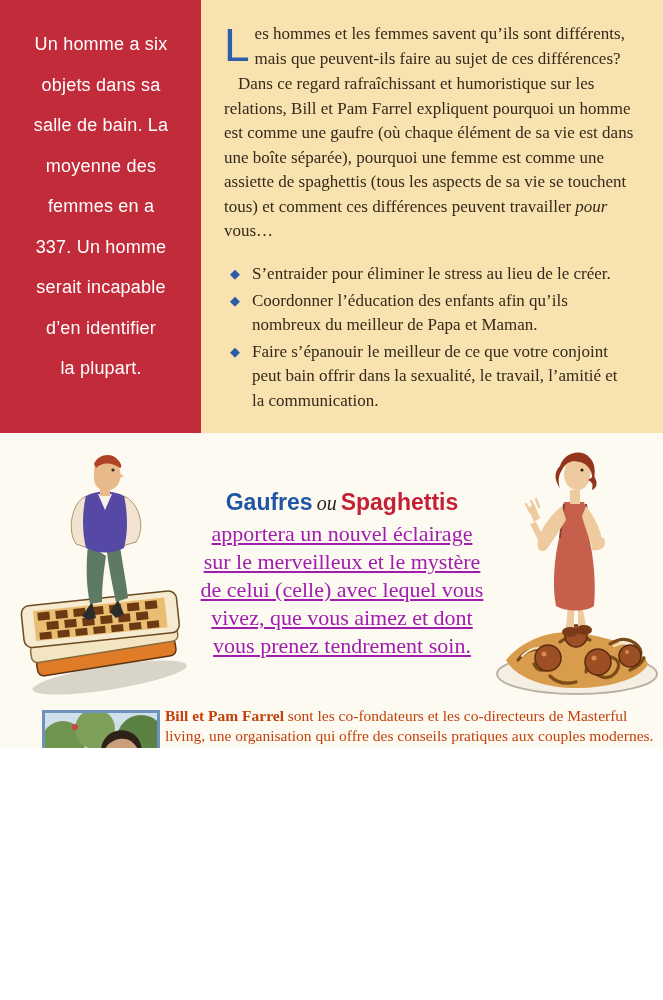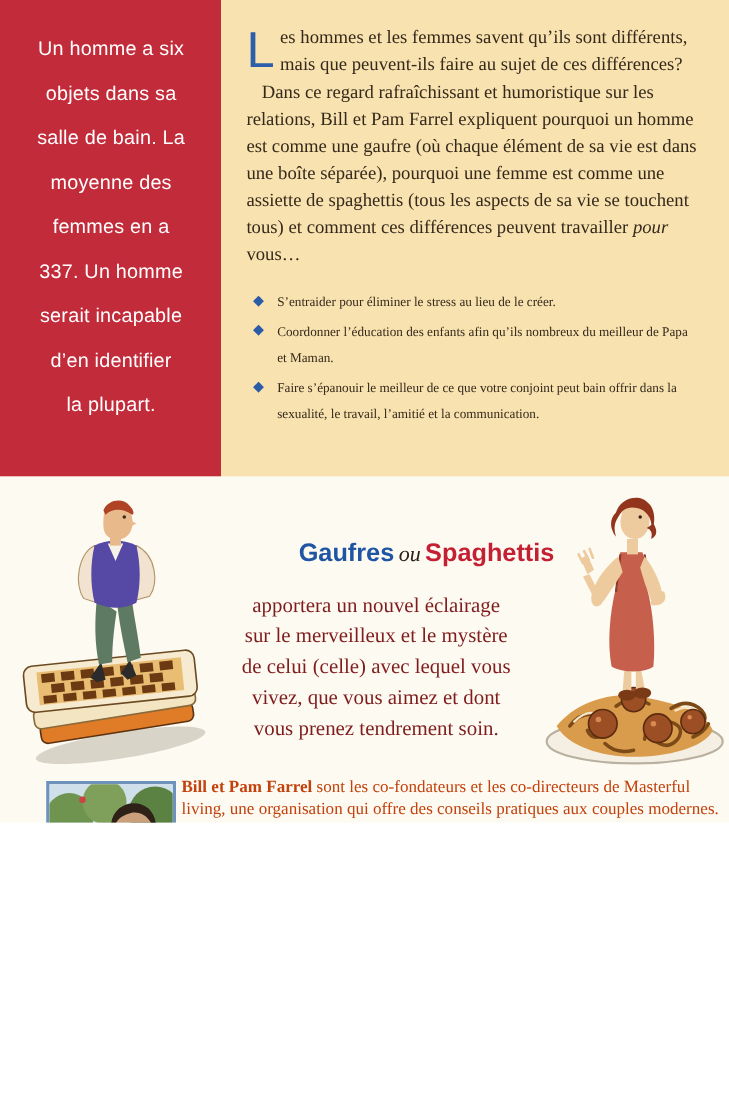--- a/index.html
+++ b/index.html
@@ -25,28 +25,28 @@
     font-size:46px;line-height:41px;color:#2c5ea9;margin:3px 5px 0 0;
   }
   .intro em{font-style:italic;margin-top:32px;}
   
   .bullets{position:absolute;left:224px;top:262px;width:418px;}
   .bullet-row{display:flex;margin-bottom:2px;}
   .diamond{
     color:#2b5ca8;font-size:13px;line-height:24.5px;width:22px;flex:0 0 22px;
     padding-left:6px;font-family:"DejaVu Sans",sans-serif;
   }
-  .bullet-text{font-size:12px;line-height:24.5px;width:382px;}
+  .bullet-text{font-size:17px;line-height:24.5px;width:382px;}
   
   .mid{position:absolute;left:180px;top:489px;width:324px;text-align:center;}
-  .mid-title{font-family:"Liberation Sans",sans-serif;font-weight:bold;font-size:23px;margin-bottom:21px;text-align:right;}
+  .mid-title{font-family:"Liberation Sans",sans-serif;font-weight:bold;font-size:23px;margin-bottom:4px;}
   .mid-title .w1{color:#2055a4;}
   .mid-title .conj{font-family:"Liberation Serif",serif;font-weight:normal;font-style:italic;font-size:20px;color:#2b2118;margin:0 4px;}
   .mid-title .w2{color:#c51f33;}
-  .mid-body{font-size:19px;line-height:28px;color:#7f1d1d;white-space:pre-line;}
+  .mid-body{font-size:22px;line-height:28px;color:#a21caf;white-space:pre-line;text-decoration:underline;}
   .illus{position:absolute;}
   .illus-man{left:16px;top:452px;}
   .illus-woman{left:490px;top:446px;}
   
   .photo-frame{
     position:absolute;left:42px;top:710px;width:112px;height:118px;
     border:3px solid #6d93bd;background:#fff;box-sizing:content-box;
   }
   .photo-frame svg{display:block;}
   .bio{position:absolute;left:165px;top:706px;width:494px;font-size:15.5px;line-height:19.8px;color:#c2410c;}

